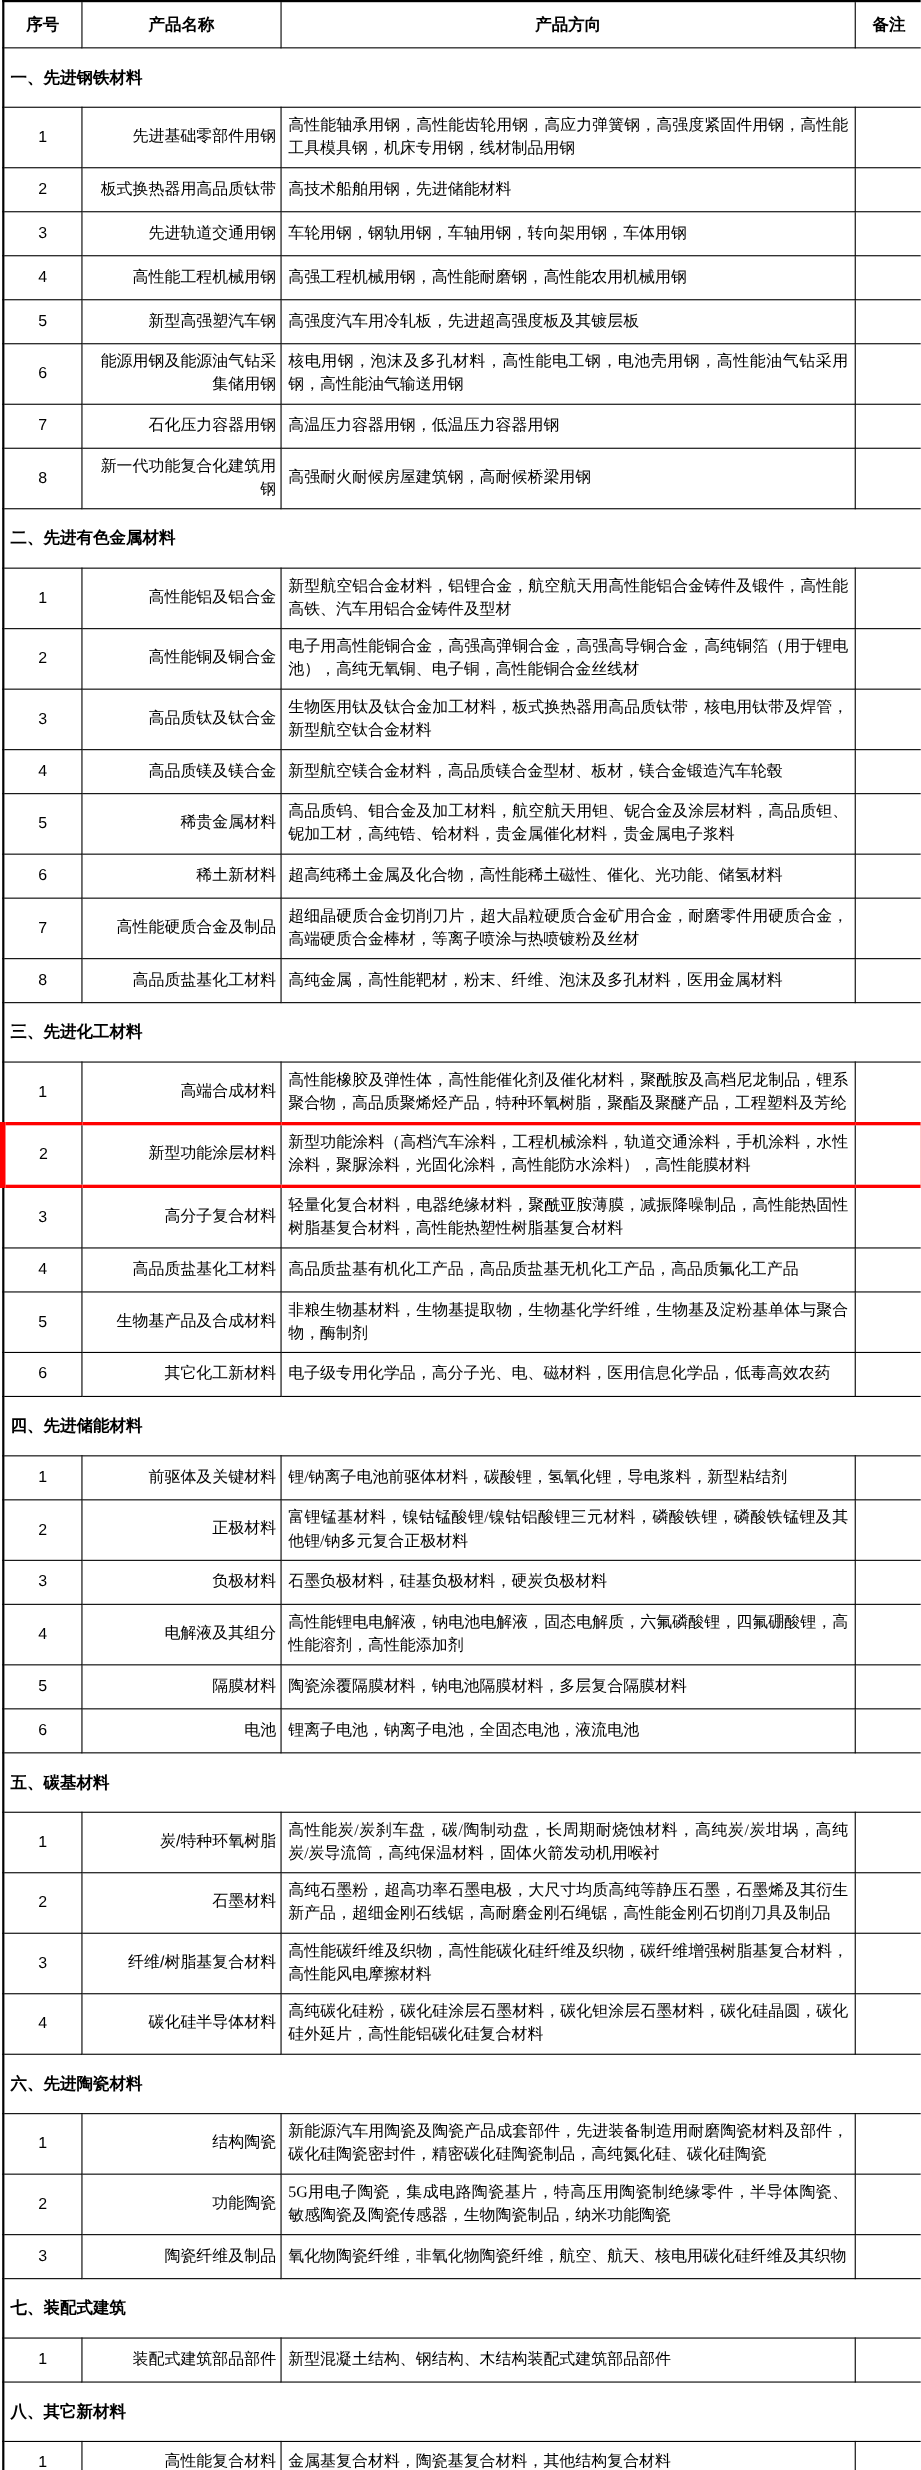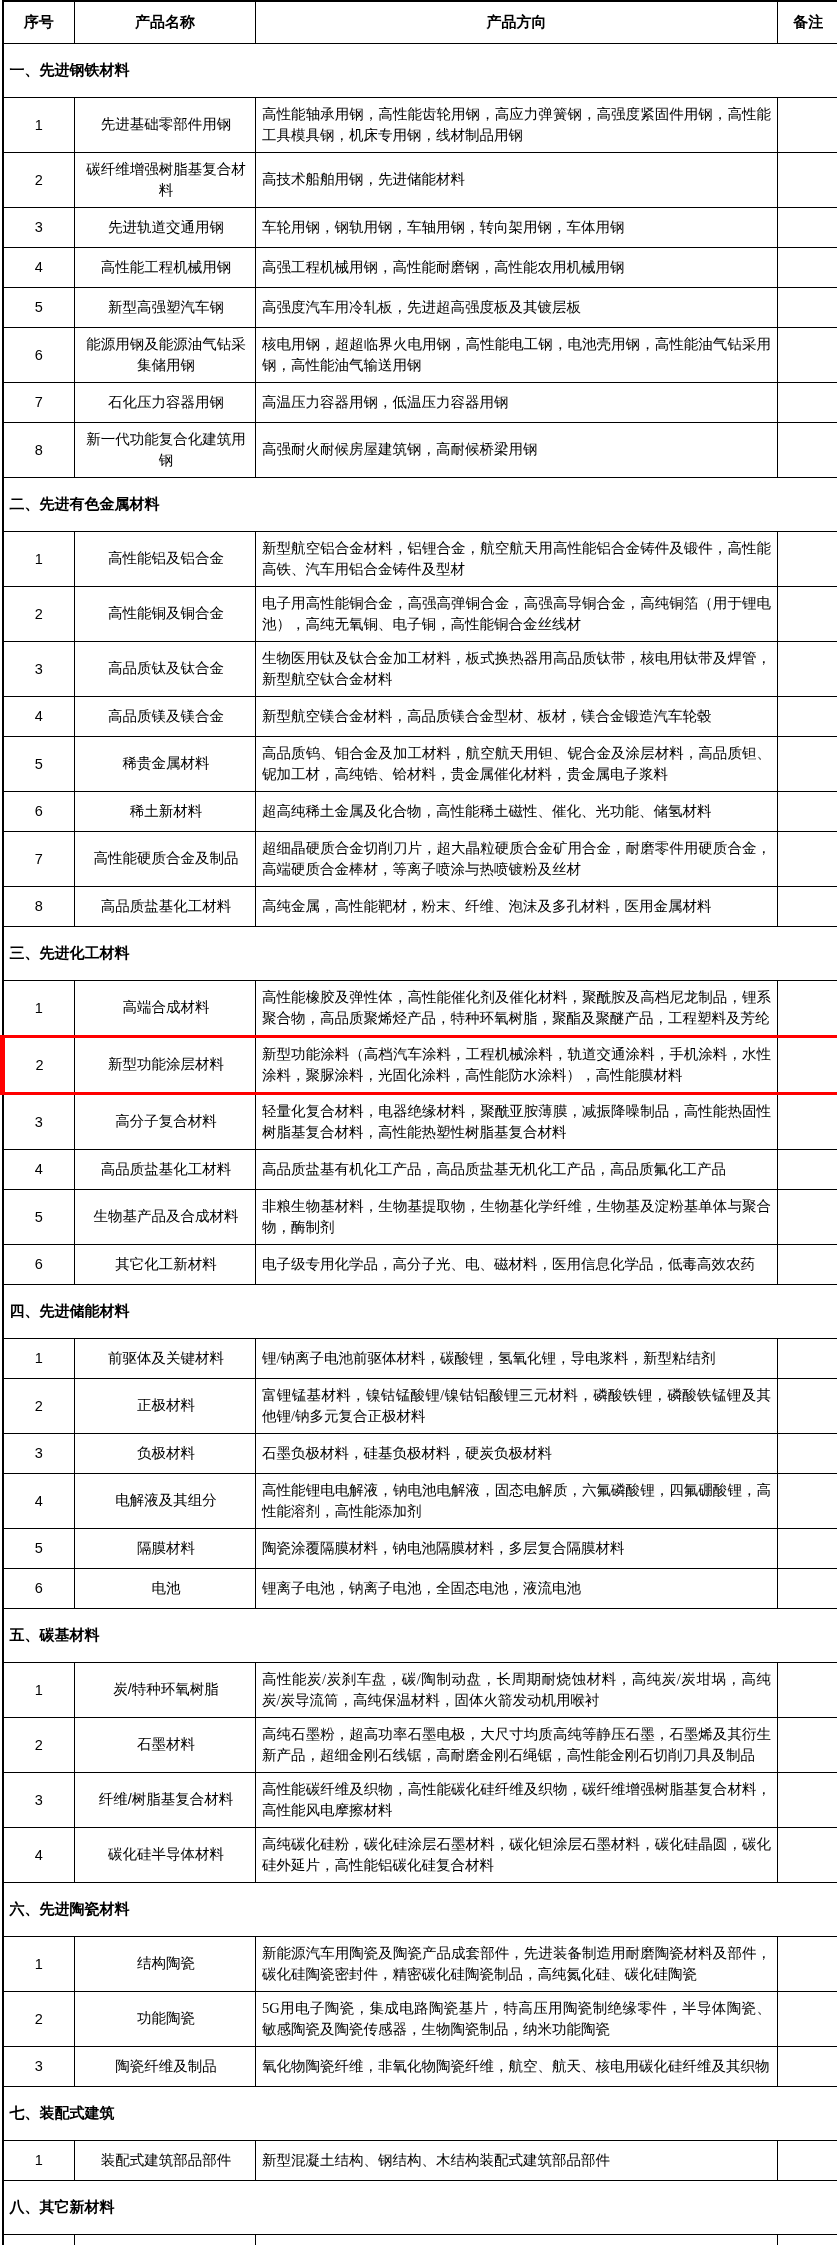--- a/index.html
+++ b/index.html
@@ -43,21 +43,21 @@
     font-weight: bold;
     text-align: left;
     padding: 4px 6px;
   }
   tbody td.num {
     text-align: center;
     font-size: 14.5px;
     padding: 6px 2px;
   }
   tbody td.name {
-    text-align: center;
+    text-align: right;
     font-size: 14.5px;
     line-height: 21px;
     padding: 6px 4px 6px 6px;
   }
   tbody td.dir {
     text-align: justify;
     font-size: 14.5px;
     line-height: 21px;
     padding: 6px 6px;
     font-family: Liberation Serif, serif;
@@ -97,21 +97,21 @@
           <td colspan="4">一、先进钢铁材料</td>
         </tr>
         <tr class="data-row">
           <td class="num">1</td>
           <td class="name">先进基础零部件用钢</td>
           <td class="dir">高性能轴承用钢，高性能齿轮用钢，高应力弹簧钢，高强度紧固件用钢，高性能工具模具钢，机床专用钢，线材制品用钢</td>
           <td class="remark"></td>
         </tr>
         <tr class="data-row">
           <td class="num">2</td>
-          <td class="name">碳纤维增强树脂基复合材料</td>
+          <td class="name">板式换热器用高品质钛带</td>
           <td class="dir">高技术船舶用钢，先进储能材料</td>
           <td class="remark"></td>
         </tr>
         <tr class="data-row">
           <td class="num">3</td>
           <td class="name">先进轨道交通用钢</td>
           <td class="dir">车轮用钢，钢轨用钢，车轴用钢，转向架用钢，车体用钢</td>
           <td class="remark"></td>
         </tr>
         <tr class="data-row">
@@ -122,21 +122,21 @@
         </tr>
         <tr class="data-row">
           <td class="num">5</td>
           <td class="name">新型高强塑汽车钢</td>
           <td class="dir">高强度汽车用冷轧板，先进超高强度板及其镀层板</td>
           <td class="remark"></td>
         </tr>
         <tr class="data-row">
           <td class="num">6</td>
           <td class="name">能源用钢及能源油气钻采集储用钢</td>
-          <td class="dir">核电用钢，超超临界火电用钢，高性能电工钢，电池壳用钢，高性能油气钻采用钢，高性能油气输送用钢</td>
+          <td class="dir">核电用钢，泡沫及多孔材料，高性能电工钢，电池壳用钢，高性能油气钻采用钢，高性能油气输送用钢</td>
           <td class="remark"></td>
         </tr>
         <tr class="data-row">
           <td class="num">7</td>
           <td class="name">石化压力容器用钢</td>
           <td class="dir">高温压力容器用钢，低温压力容器用钢</td>
           <td class="remark"></td>
         </tr>
         <tr class="data-row">
           <td class="num">8</td>

